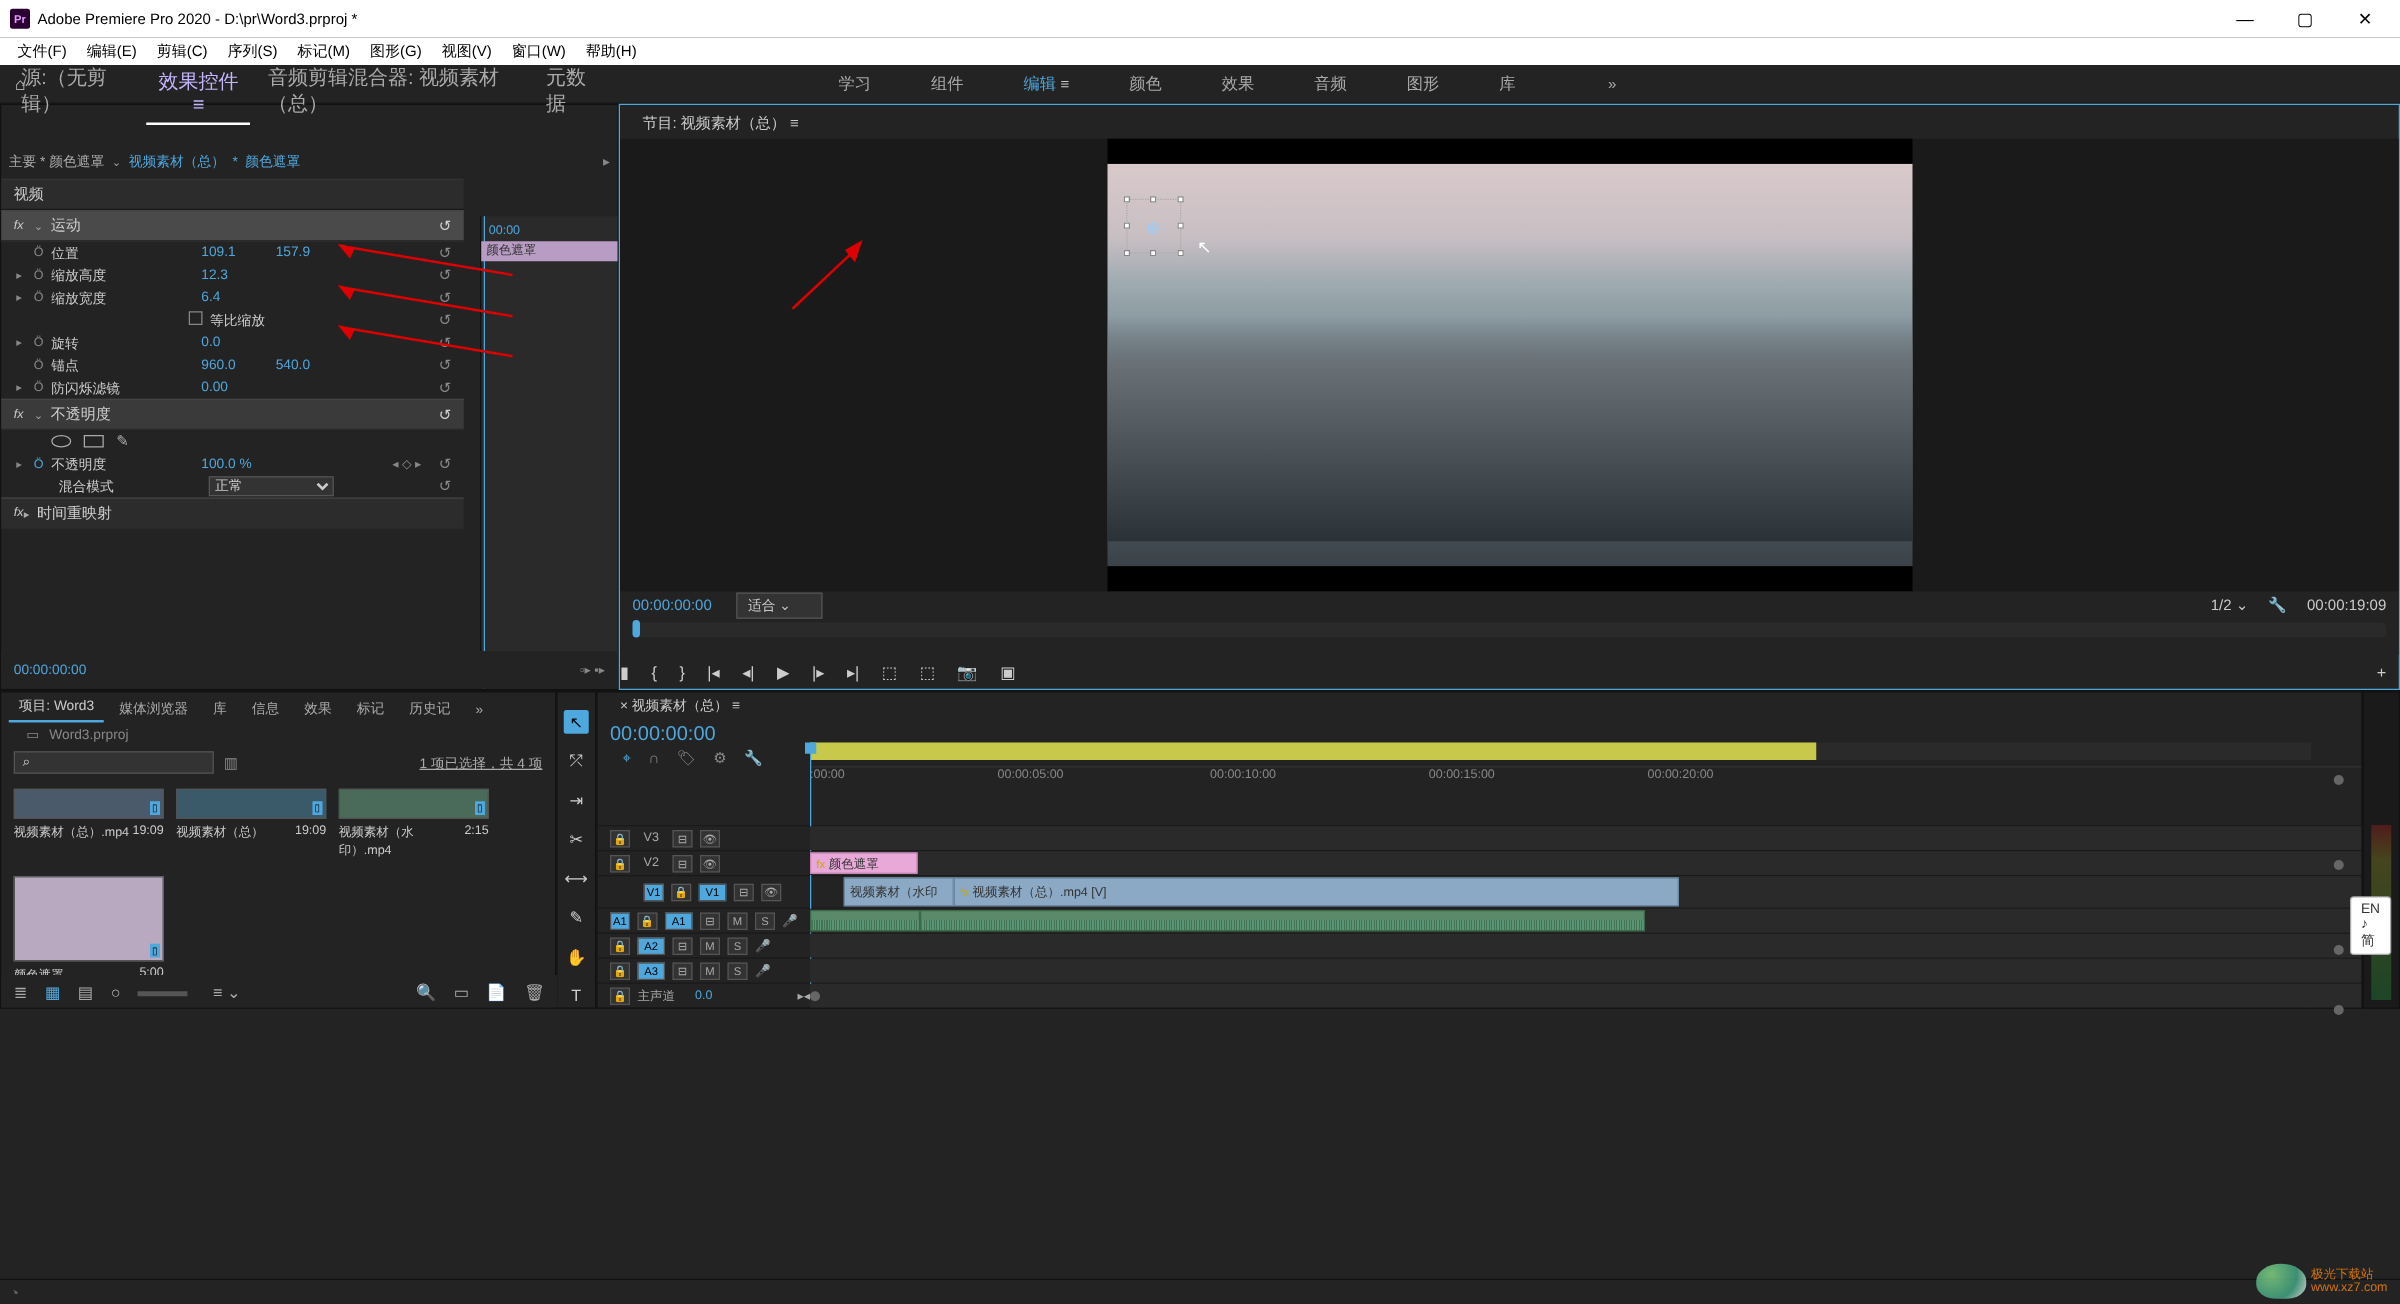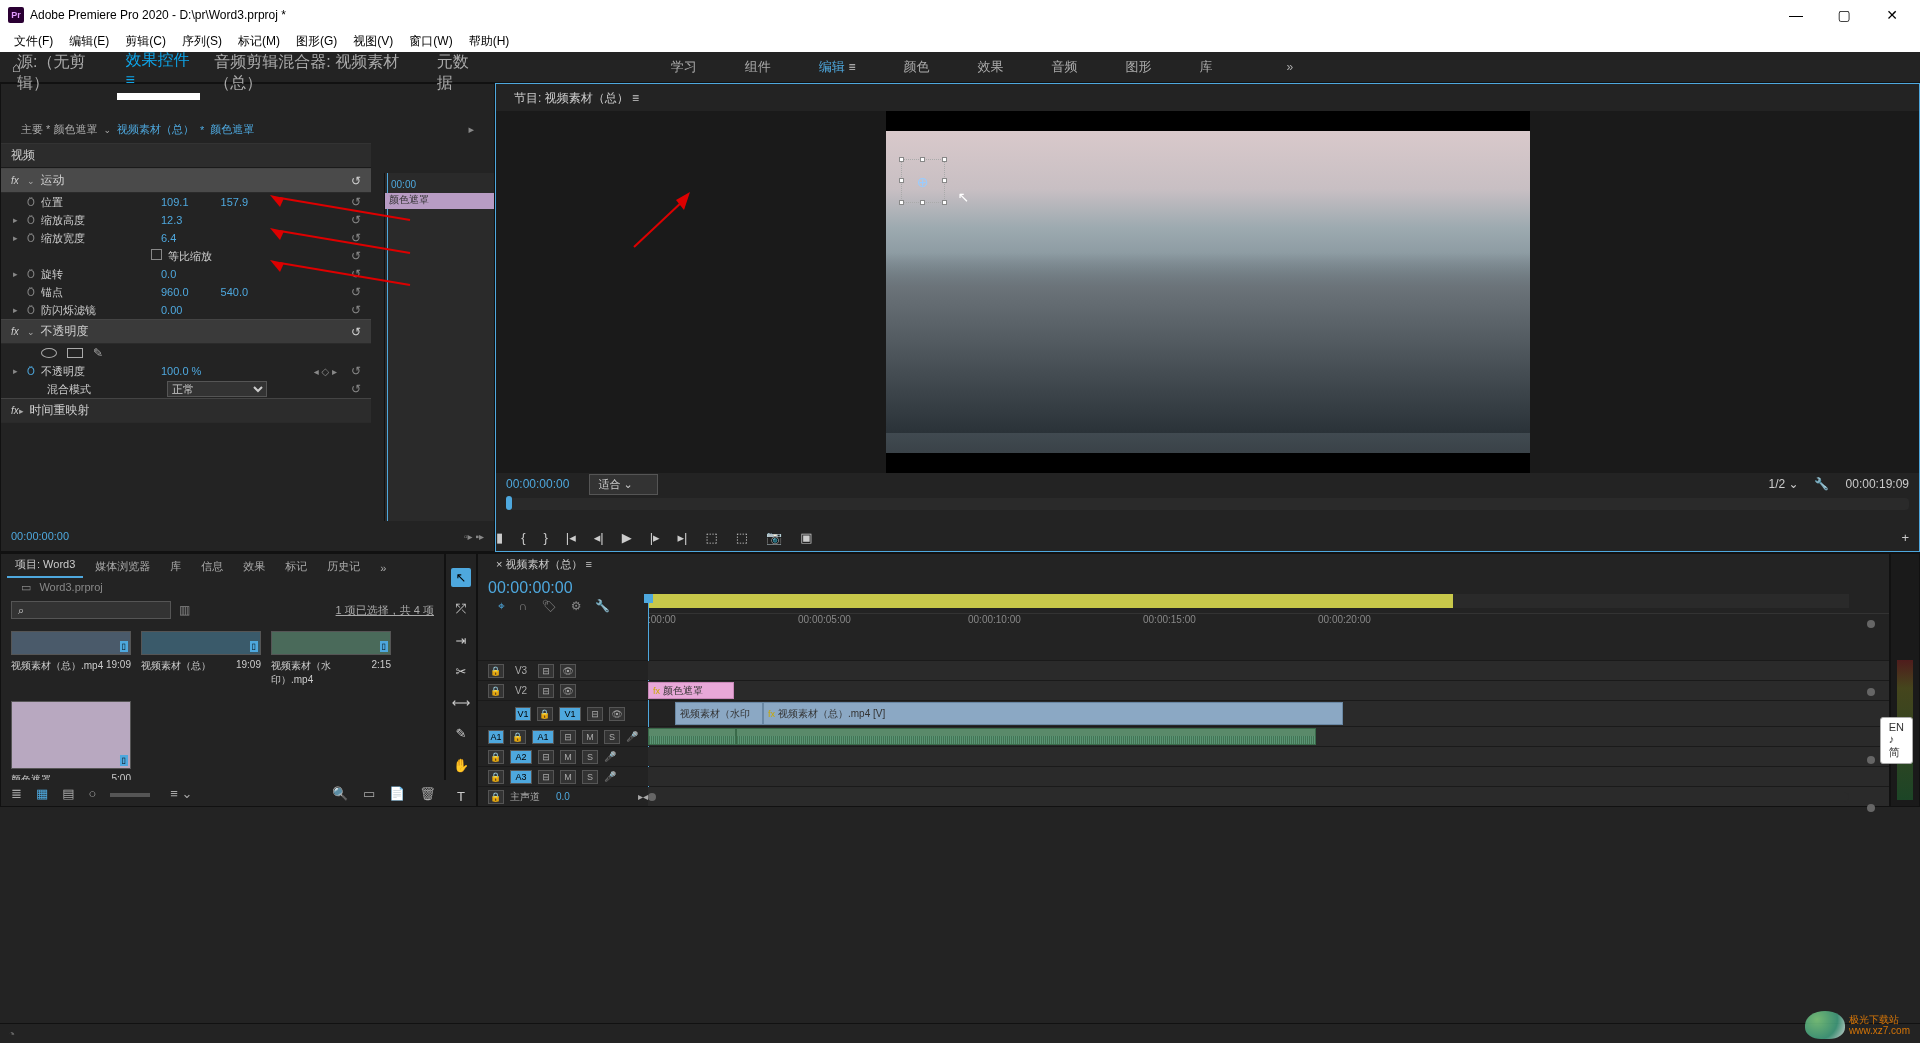--- a/index.html
+++ b/index.html
@@ -14,22 +14,22 @@
 .home-row { background:#232323; height:30px; display:flex; align-items:center; padding:0 12px; border-bottom:1px solid #111; }
 .home-icon { color:#ccc; font-size:14px; }
 .workspace-tabs { height:30px; display:flex; align-items:center; justify-content:center; gap:40px; background:#232323; position:relative; }
 .workspace-tabs .ws-tab { color:#aaa; font-size:13px; padding:4px 4px; }
 .workspace-tabs .ws-tab.active { color:#4ea8de; }
 .main-layout { display:flex; height:470px; border-top:1px solid #111; }
 .panel { background:#232323; border:1px solid #111; position:relative; }
 .source-panel { width:495px; display:flex; flex-direction:column; }
 .source-tabs { height:28px; display:flex; align-items:flex-end; gap:6px; padding:16px 8px; font-size:16px; color:#aaa; }
 .source-tabs .tab { padding:4px 8px; border-bottom:2px solid transparent; }
-.source-tabs .tab.active { color:#0ea5e9; border-bottom:7px solid #ffffff; }
-.ec-header { padding:6px 20px; font-size:11px; color:#aaa; display:flex; align-items:center; gap:6px; }
+.source-tabs .tab.active { color:#c4b5fd; border-bottom:2px solid #ffffff;text-align:center; }
+.ec-header { padding:6px 6px; font-size:11px; color:#aaa; display:flex; align-items:center; gap:6px; }
 .ec-header .link { color:#4ea8de; }
 .ec-category { background:#2c2c2c; padding:3px 10px; font-size:12px; color:#ccc; border-top:1px solid #333; border-bottom:1px solid #1a1a1a; }
 .ec-group { background:#3a3a3a; padding:3px 10px 3px 26px; font-size:12px; border-top:1px solid #444; border-bottom:1px solid #2a2a2a; position:relative; display:flex; align-items:center; }
 .ec-group .fx { position:absolute; left:10px; font-size:10px; color:#ccc; font-style:italic; }
 .ec-group.selected { background:#4a4a4a; }
 .ec-row { display:flex; align-items:center; padding:2px 10px 2px 40px; font-size:11px; position:relative; height:18px; }
 .ec-row .tri { position:absolute; left:12px; color:#888; font-size:9px; }
 .ec-row .clock { position:absolute; left:26px; color:#888; font-size:10px; }
 .ec-row .label { width:120px; color:#ccc; }
 .ec-row .val { color:#4ea8de; }

